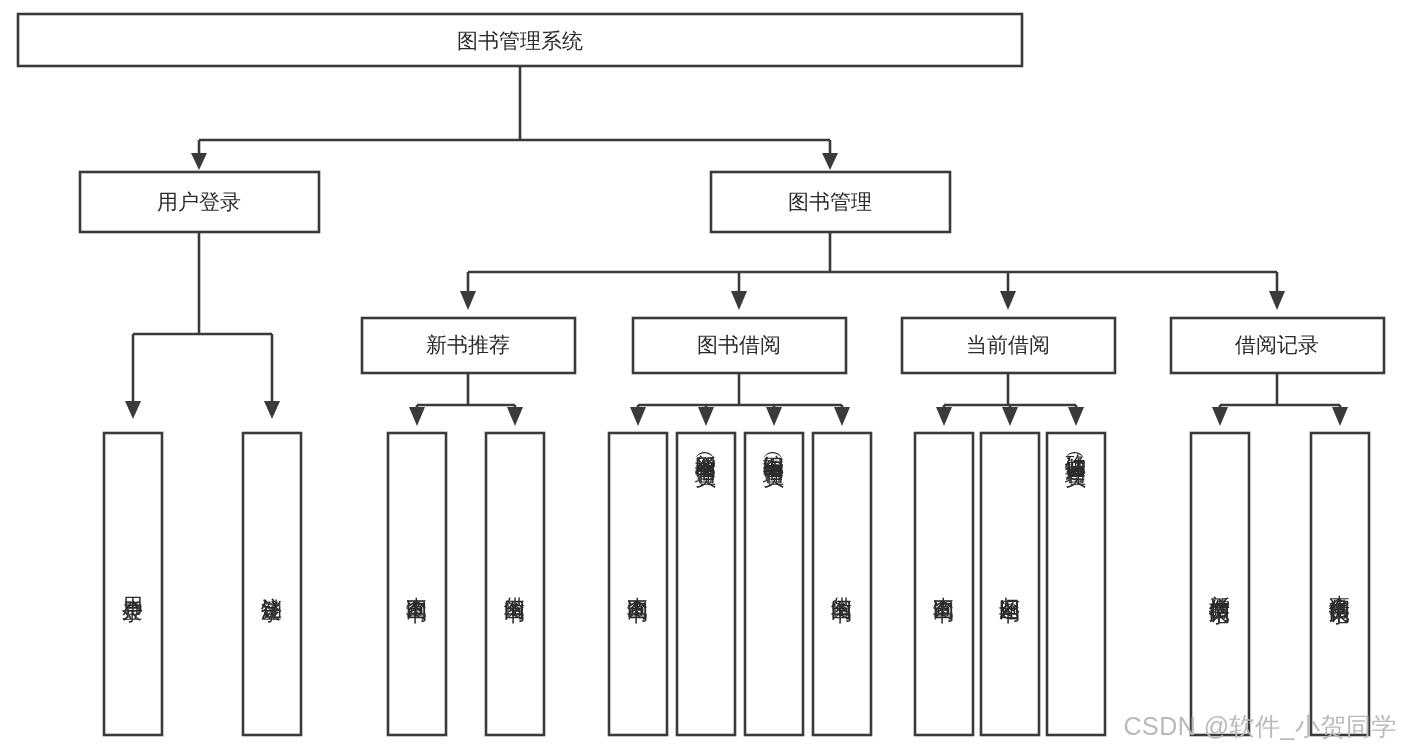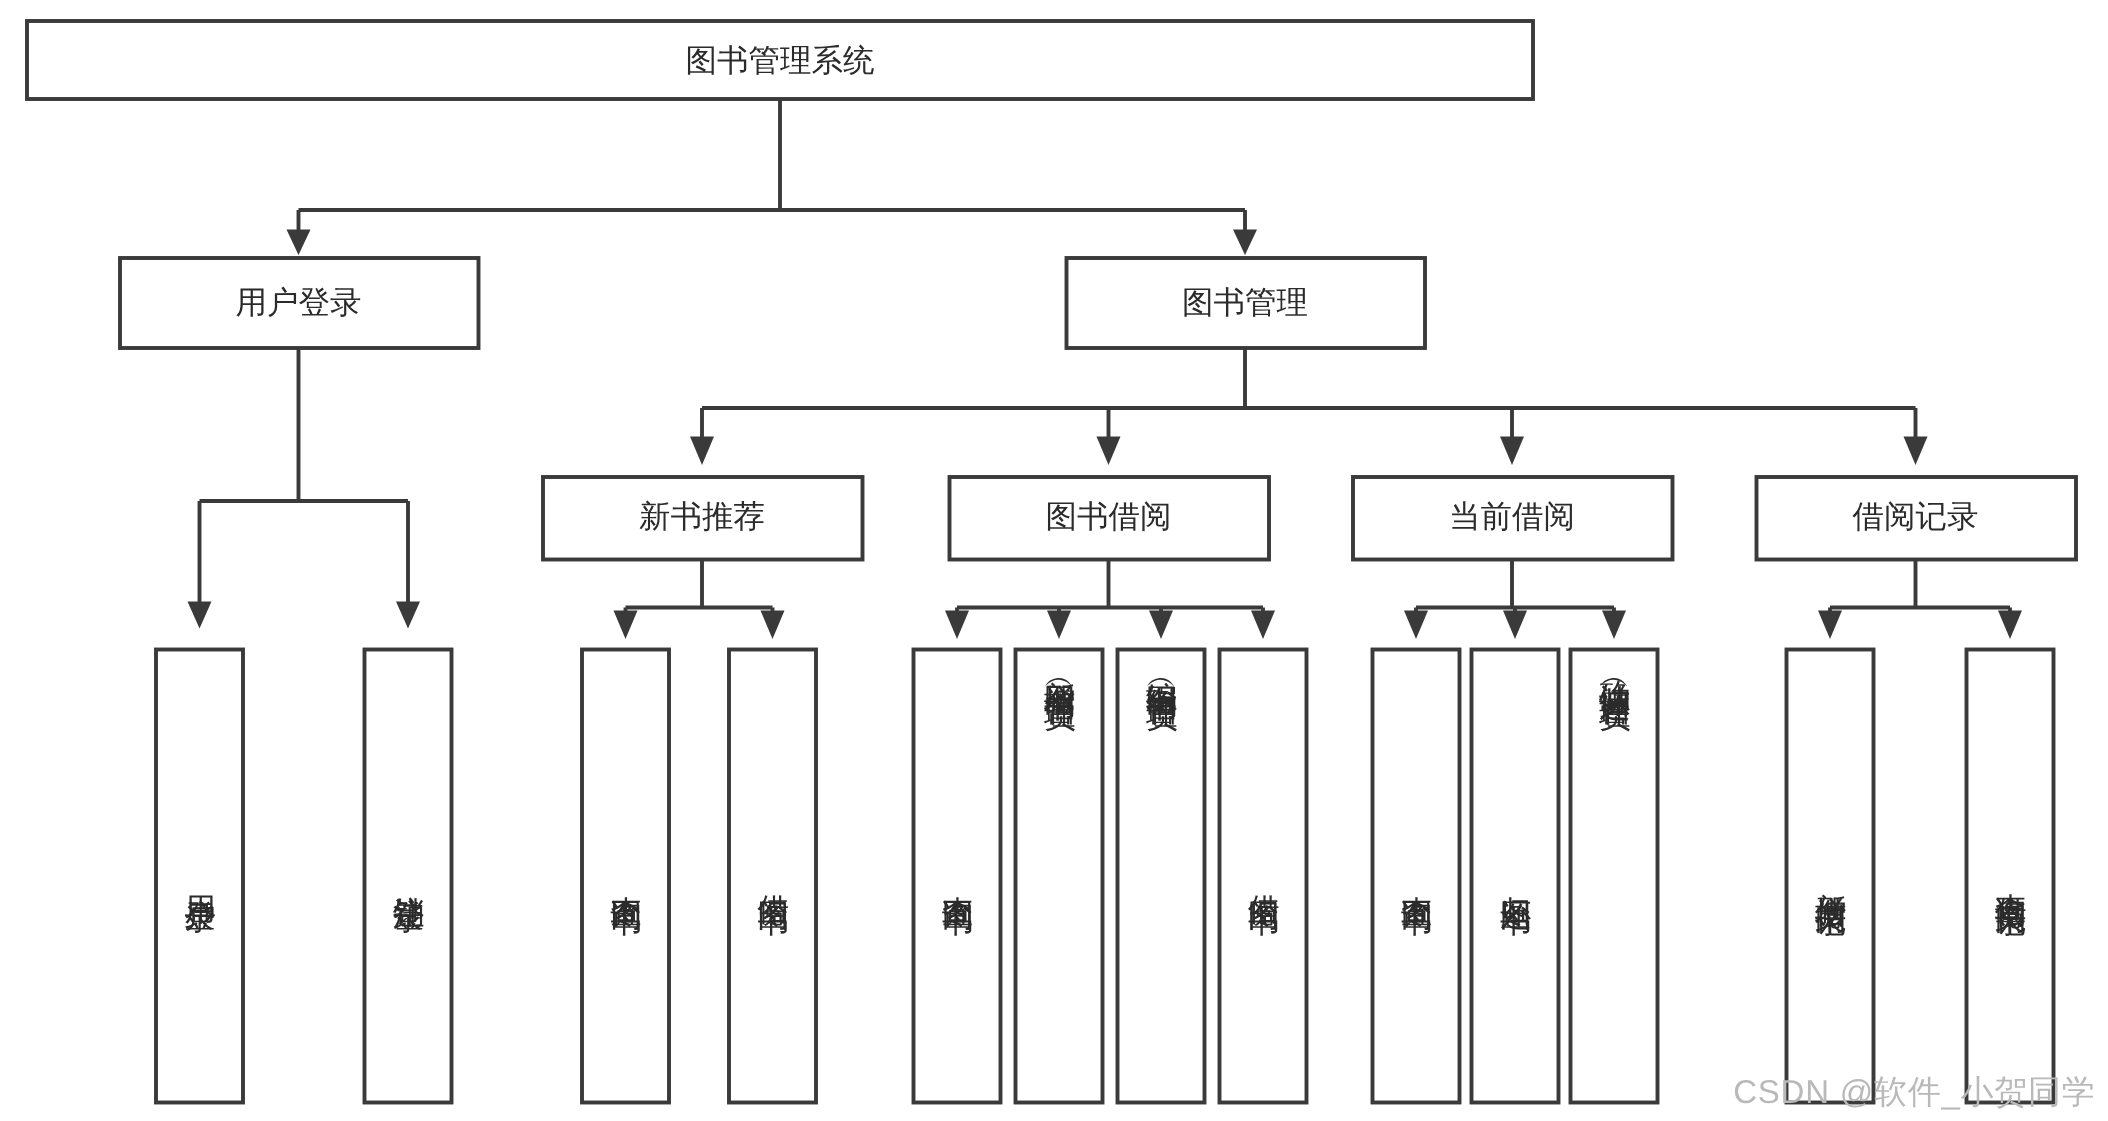--- a/index.html
+++ b/index.html
@@ -66,21 +66,21 @@
   }
   .leaf-label.top-align {
     justify-content: flex-start;
     padding-top: 4px;
   }
   .watermark {
     position: absolute;
     right: 8px;
     bottom: 4px;
     font-family: "Liberation Sans", "DejaVu Sans", sans-serif;
-    font-size: 22px;
+    font-size: 25px;
     color: #b9b9b9;
     letter-spacing: 0.5px;
     white-space: nowrap;
   }
 </style>
 </head>
 <body>
 
 <div id="diagram-root">
 

